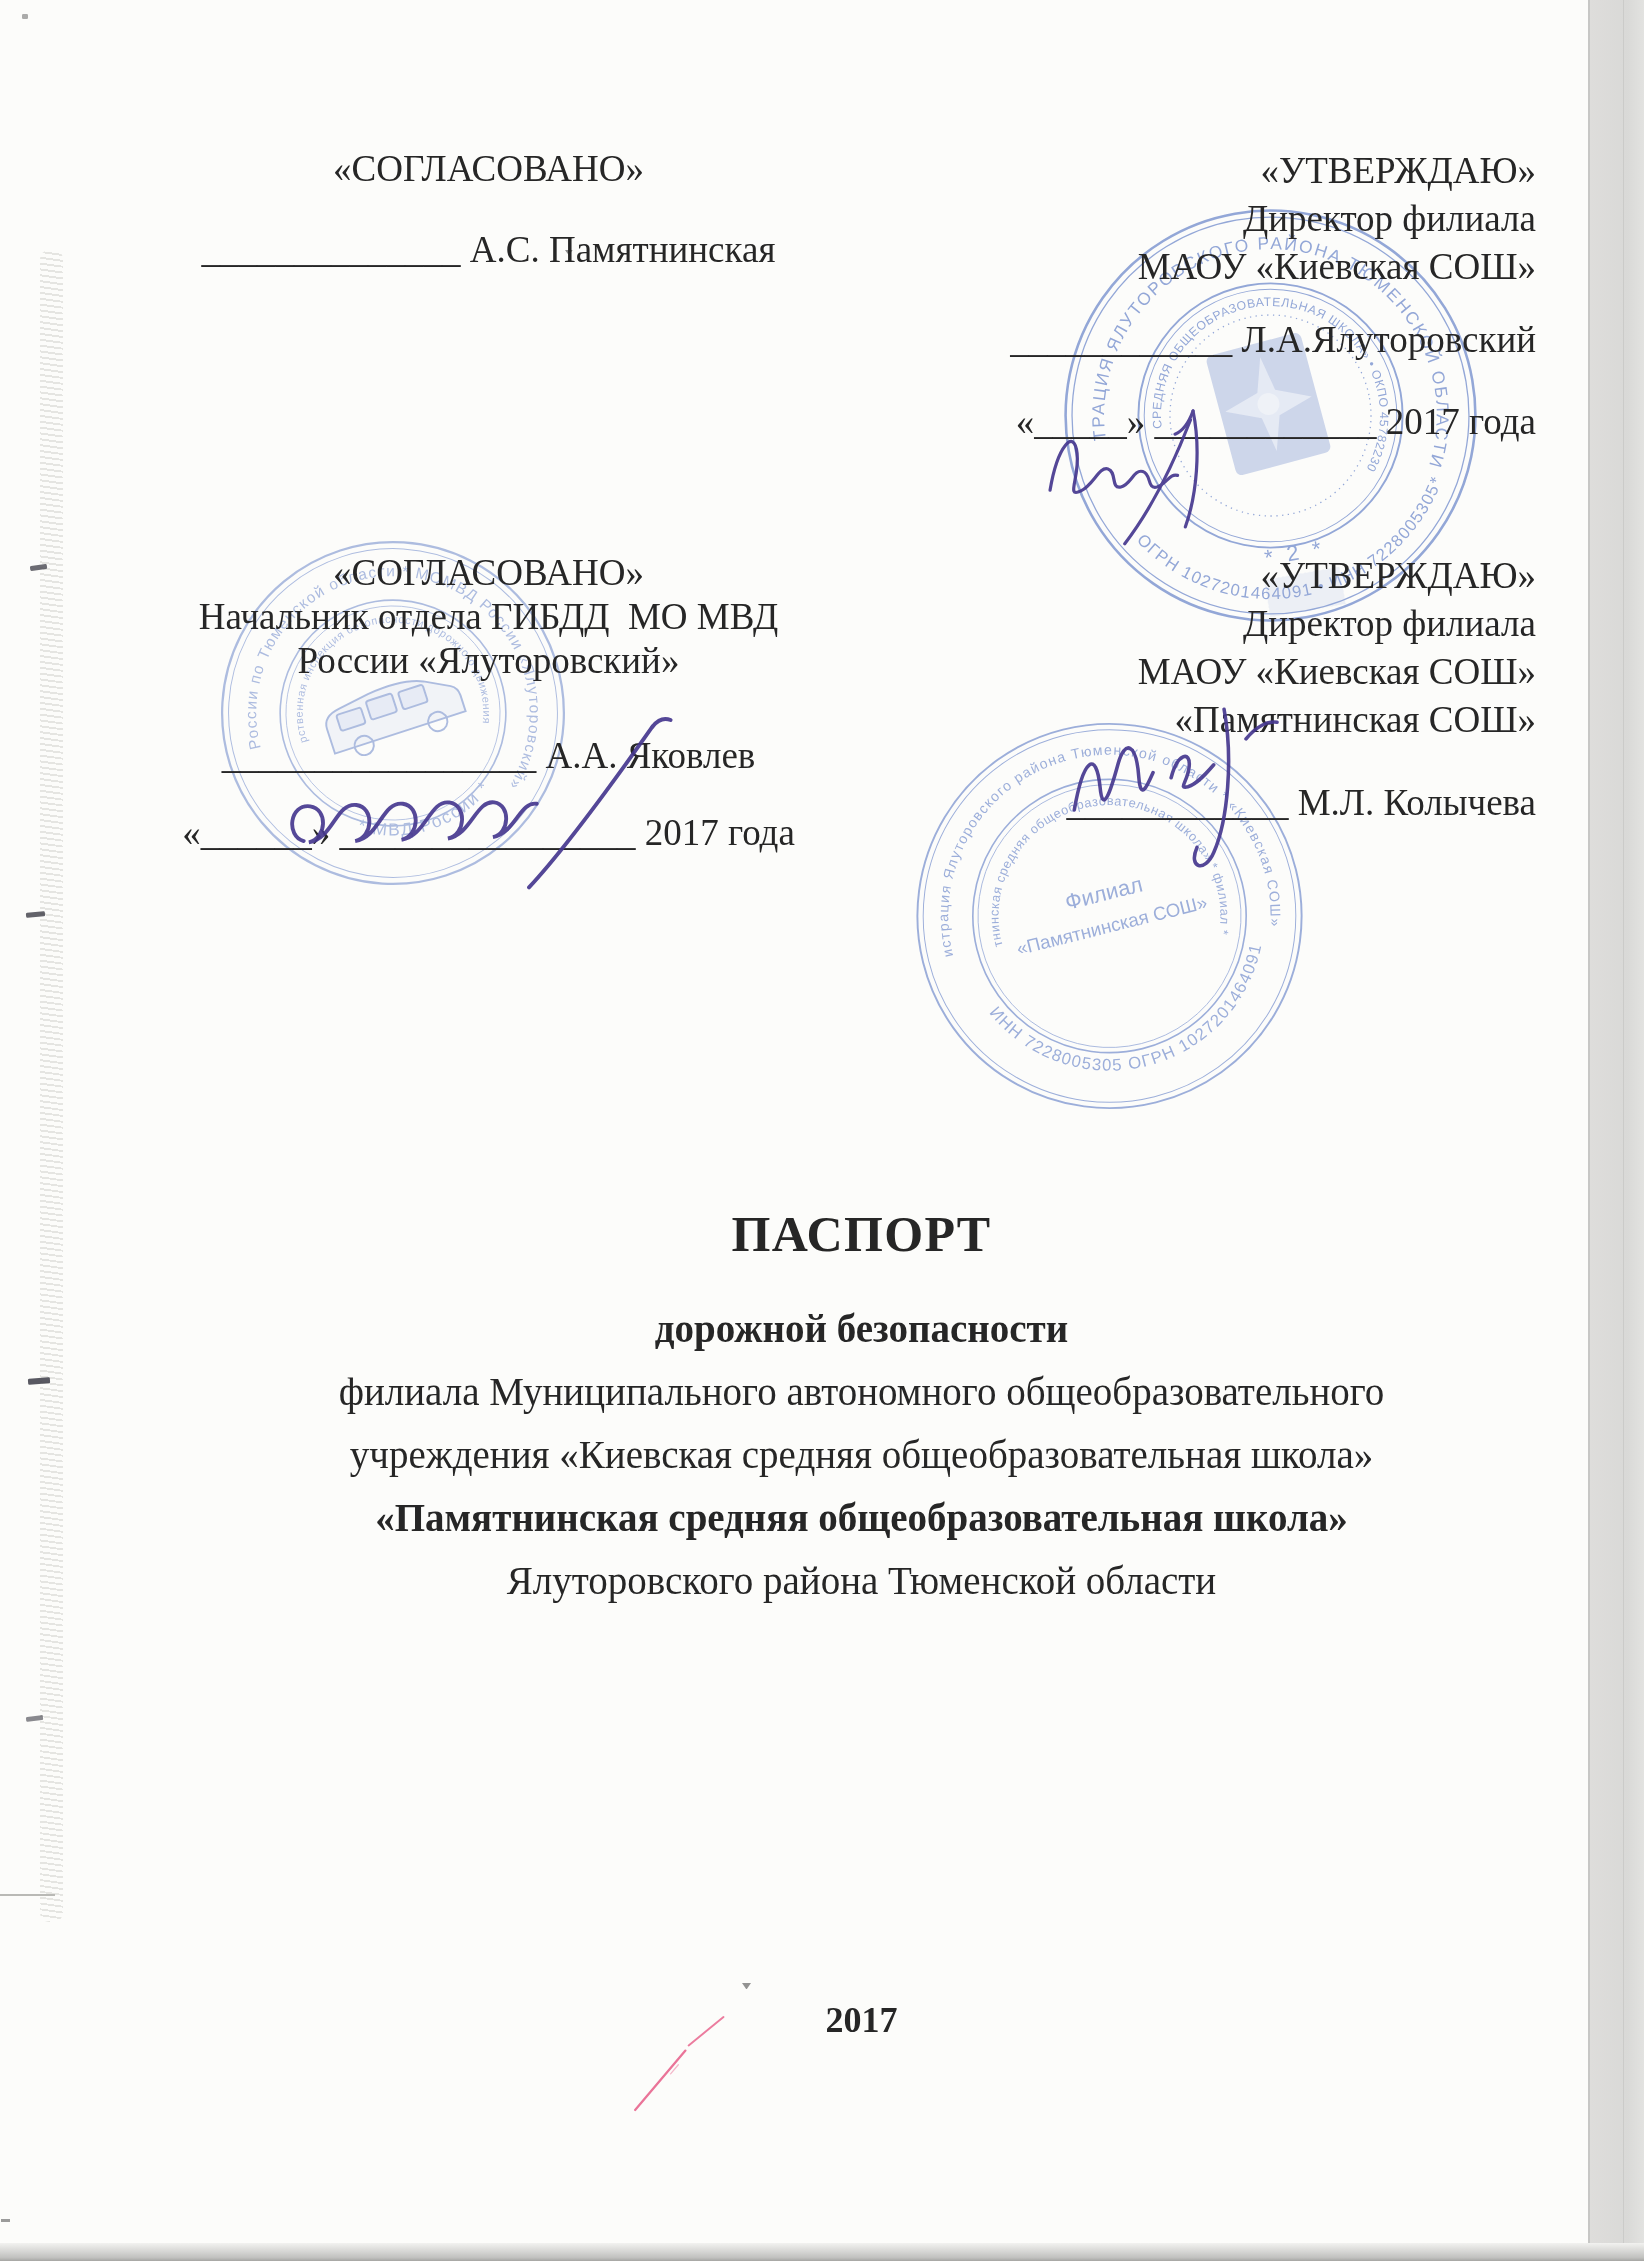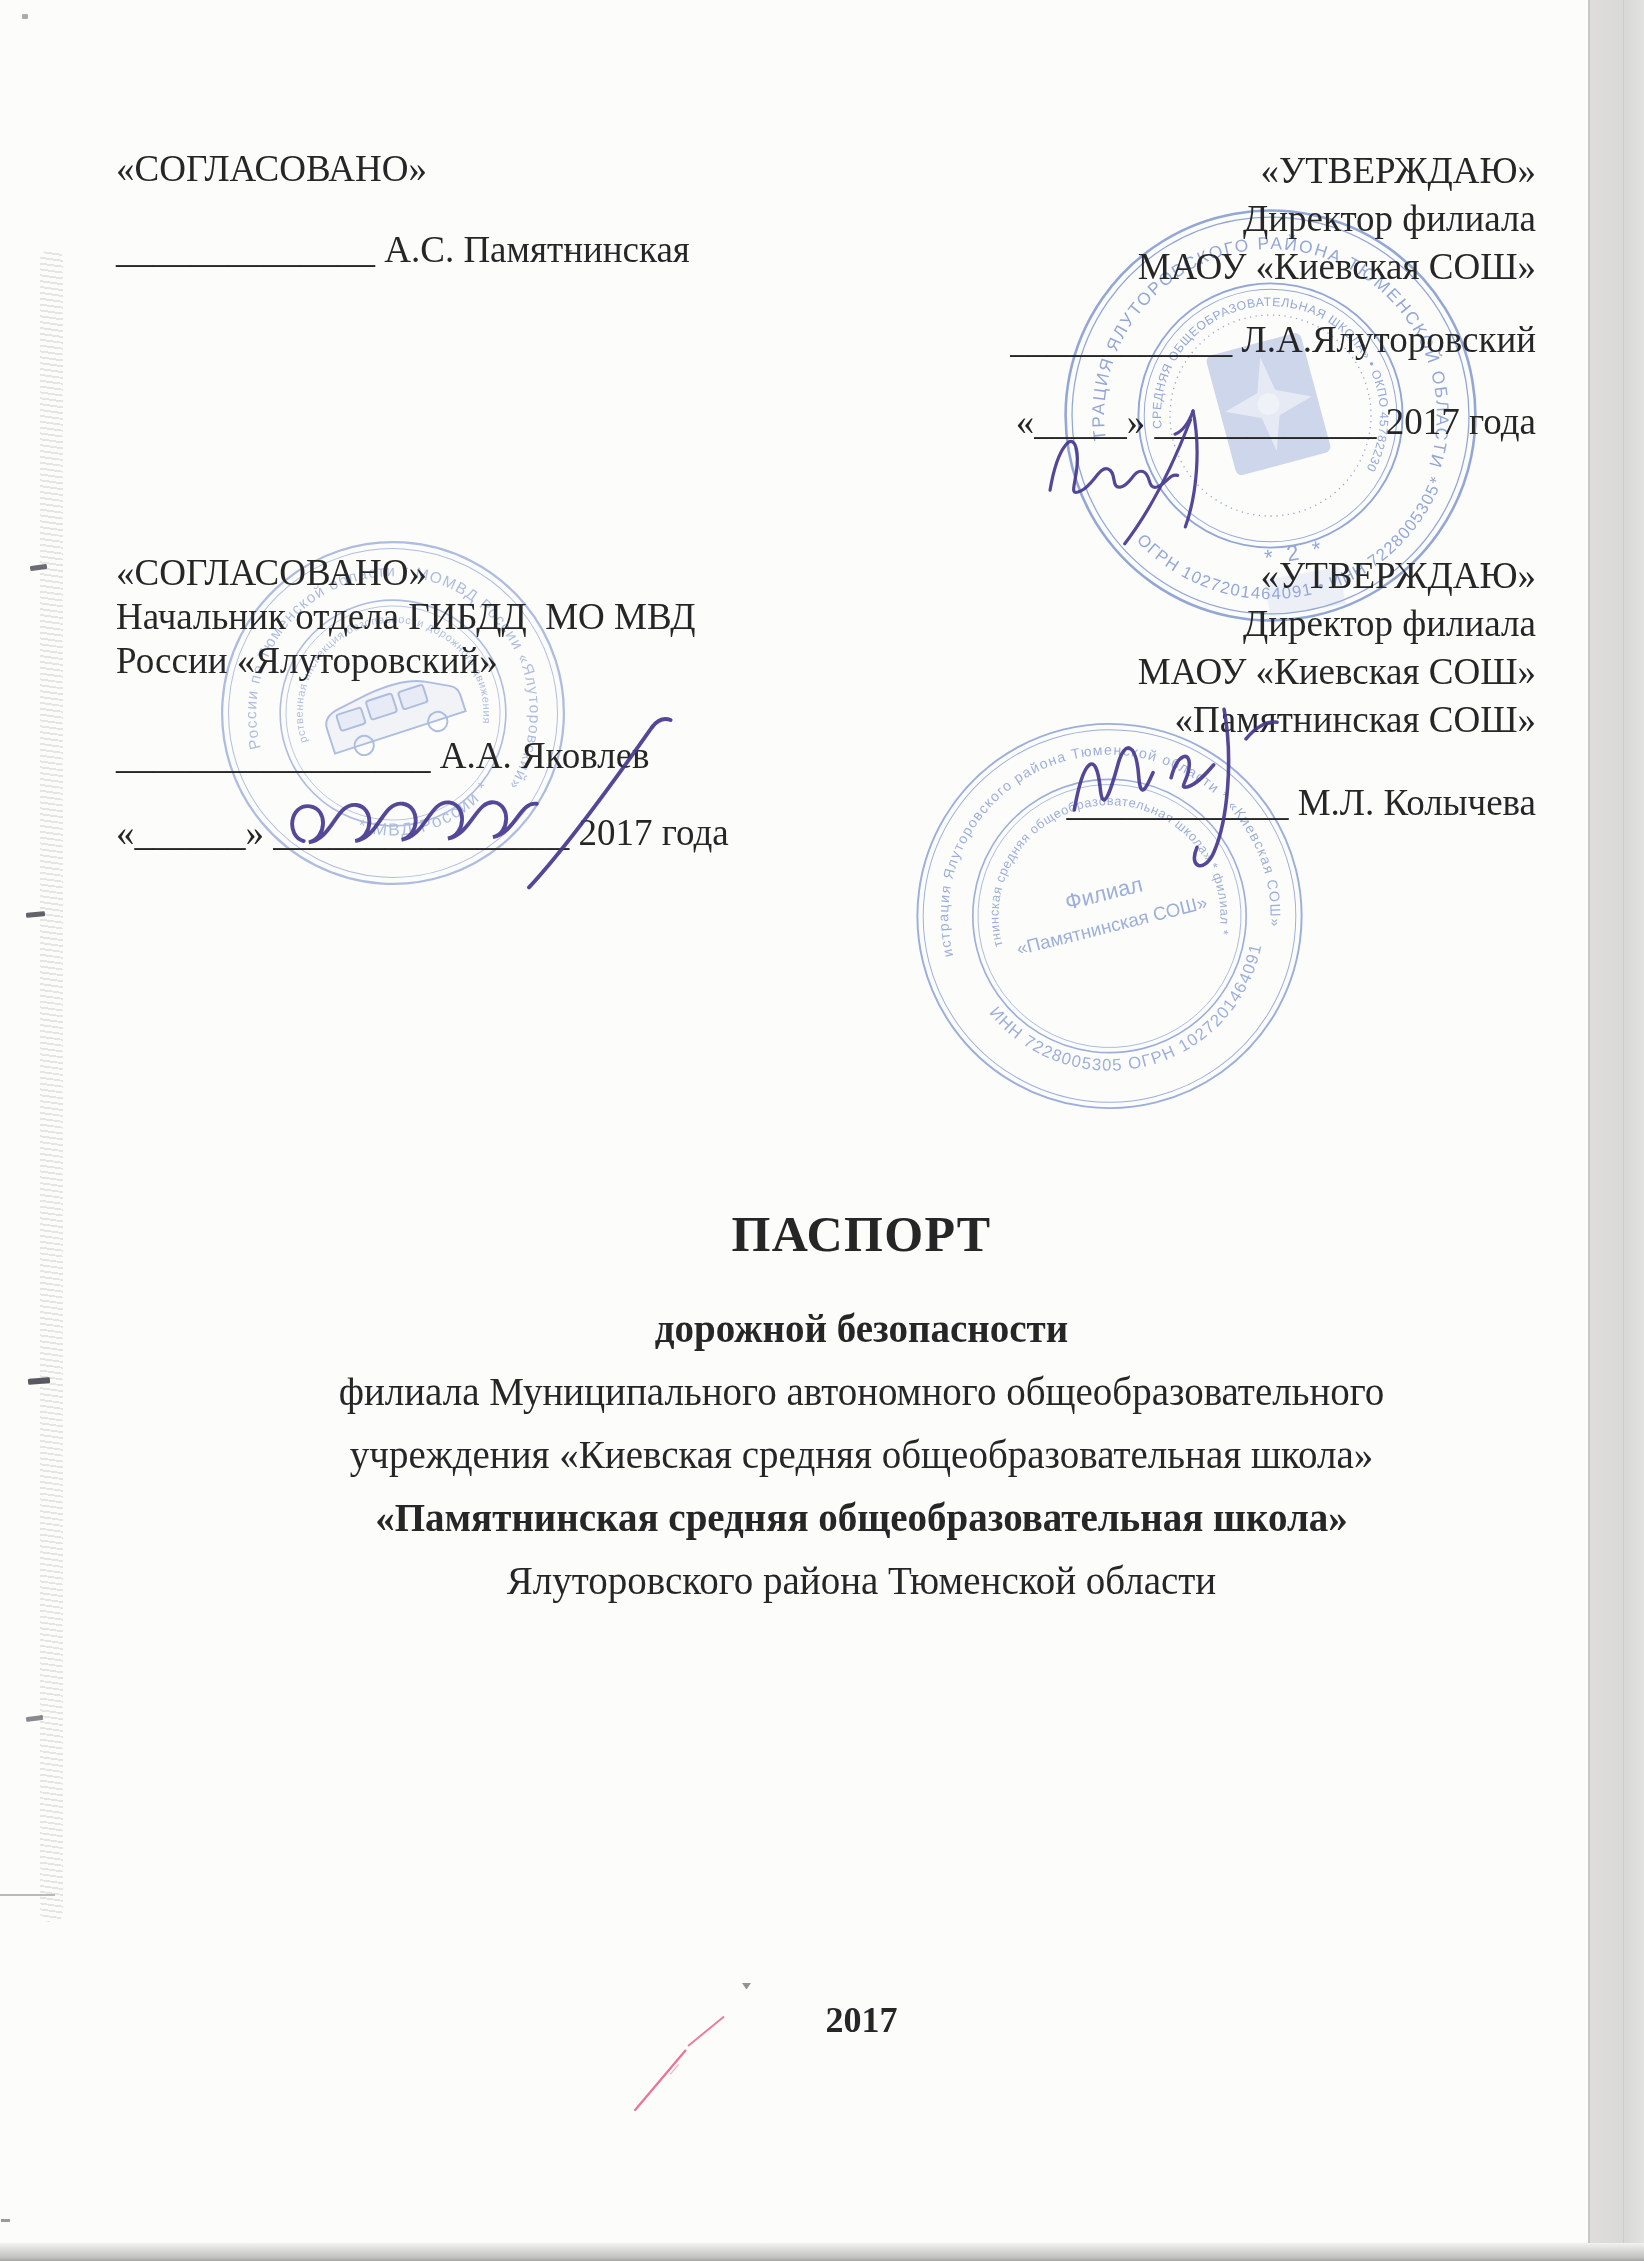--- a/index.html
+++ b/index.html
@@ -36,21 +36,21 @@
   .speck{position:absolute;background:#5a5a5a;}
   .speck.s1{left:22px;top:14px;width:5.8px;height:4.5px;opacity:.5;border-radius:1.3px;}
   .speck.s2{left:565px;top:250px;width:7.7px;height:5.2px;opacity:.7;
     clip-path:polygon(0 0,100% 0,50% 100%);}
   .speck.s3{left:742px;top:1983px;width:9px;height:6.4px;opacity:.65;
     clip-path:polygon(0 0,100% 0,50% 100%);}
   .speck.s4{left:1.3px;top:2219px;width:9px;height:3.2px;opacity:.6;}
   
   .block{position:absolute;z-index:2;}
   .block .line{white-space:pre;}
-  .col-left{left:116px;width:745px;text-align:left;}
+  .col-left{left:116px;width:745px;text-align:center;}
   .col-right{left:922px;width:614px;text-align:right;}
   .fs{font-size:37px;}
   .lh68{line-height:44px;}
   .lh70{line-height:45px;}
   .lh74{line-height:48px;}
   .sp{width:100%;}
   .title-block{
     position:absolute;left:39px;top:1205px;width:1645px;
     text-align:center;z-index:2;
   }

